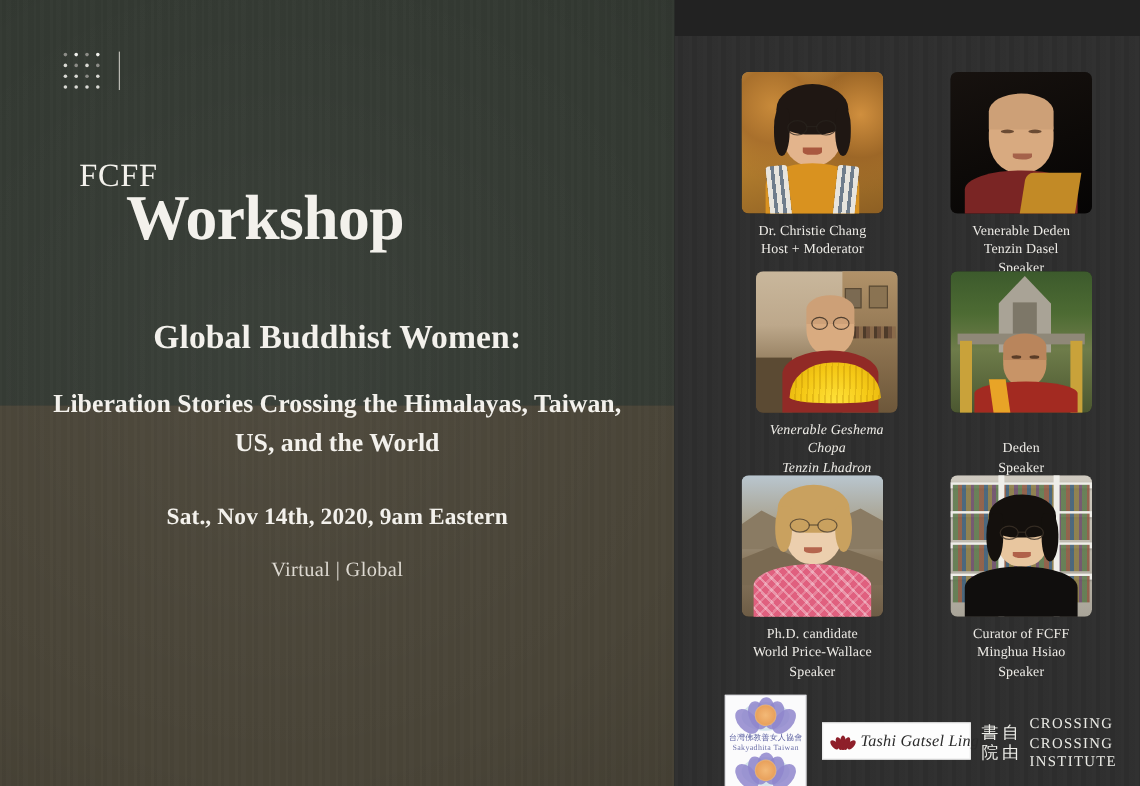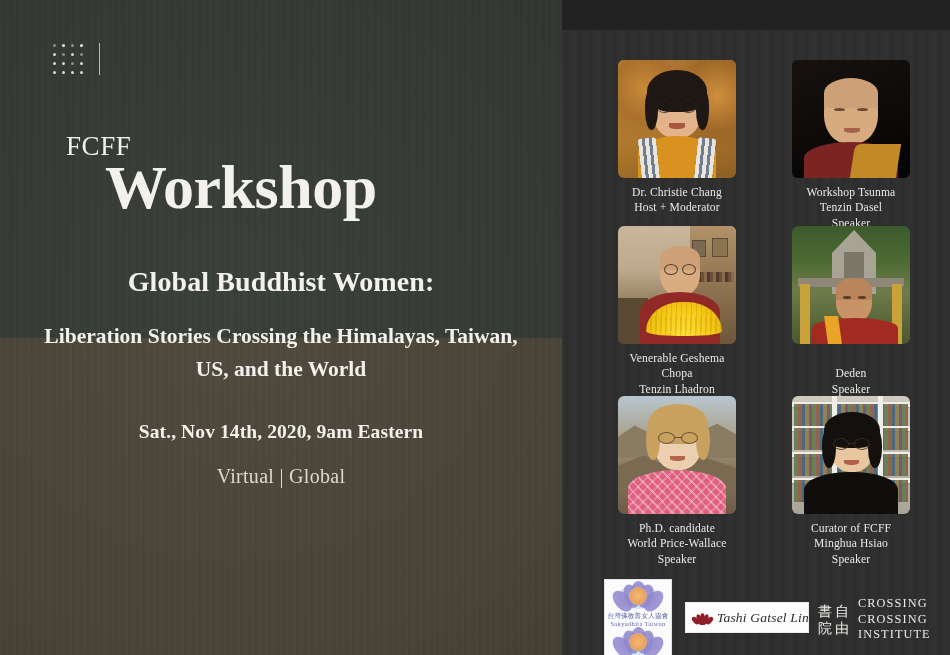--- a/index.html
+++ b/index.html
@@ -129,21 +129,21 @@
   
   .lt { position: absolute; color: #f3f1ec; z-index: 5; }
 
   #eyebrow {
     left: 66px; top: 131px;
     font-size: 27px;
     letter-spacing: 0.6px;
   }
   #main-title {
     left: 105px; top: 155px;
-    font-size: 62px;
+    font-size: 53px;
     font-weight: bold;
     letter-spacing: -0.5px;
     line-height: 1.05;
   }
   #subtitle {
     left: 0; top: 266px;
     width: 562px;
     text-align: center;
     font-size: 28px;
     font-weight: bold;
@@ -163,21 +163,21 @@
     width: 562px;
     text-align: center;
     font-size: 19.5px;
     font-weight: bold;
     letter-spacing: 0.1px;
   }
   #location {
     left: 0; top: 465px;
     width: 562px;
     text-align: center;
-    font-size: 20px;
+    font-size: 17px;
     color: #ddd9d1;
     letter-spacing: 0.3px;
   }
 
   
   #speakers {
     position: absolute;
     left: 0; top: 0;
     width: 388px;
     z-index: 5;
@@ -439,27 +439,27 @@
           <div class="scene bg-black"></div>
           <div class="head" style="left:32px; top:20px; width:54px; height:64px; background:#d8aa80;"></div>
           <div style="position:absolute; left:32px; top:18px; width:54px; height:30px; border-radius:50% 50% 0 0; background:#cda077;"></div>
           <div style="position:absolute; left:42px; top:48px; width:11px; height:3px; border-radius:50%; background:#6b4b33;"></div>
           <div style="position:absolute; left:65px; top:48px; width:11px; height:3px; border-radius:50%; background:#6b4b33;"></div>
           <div style="position:absolute; left:52px; top:68px; width:16px; height:5px; border-radius:0 0 50% 50%; background:#a5624a;"></div>
           <div class="body" style="left:12px; top:82px; width:94px; height:42px; background:#7a2524;"></div>
           <div style="position:absolute; left:60px; top:84px; width:46px; height:40px; background:#c28a26; transform:skewX(-9deg); border-radius:6px 0 0 0;"></div>
         </div>
         <div class="caption">
-          <span>Workshop Tsunma</span><br>
+          <span>Venerable Deden</span><br>
           <span>Tenzin Dasel</span>
           <span class="role">Speaker</span>
         </div>
       </div>
 
-      <div class="speaker" style="left:56px; top:196px;">
+      <div class="speaker" style="left:68px; top:196px;font-style:italic;">
         <div class="portrait">
           <div class="scene bg-room"></div>
           <div style="position:absolute; left:72px; top:0; width:46px; height:118px; background:linear-gradient(180deg,#b19269 0%,#6d573a 100%);"></div>
           <div style="position:absolute; left:74px; top:14px; width:14px; height:17px; background:#7b6a52; border:1px solid #5b4a34;"></div>
           <div style="position:absolute; left:94px; top:12px; width:16px; height:19px; background:#8a7352; border:1px solid #5b4a34;"></div>
           <div style="position:absolute; left:74px; top:46px; width:42px; height:10px; background:repeating-linear-gradient(90deg,#6c4f3a 0 3px,#8a6a4a 3px 6px,#4e3b2a 6px 9px);"></div>
           <div style="position:absolute; left:0; top:72px; width:30px; height:46px; background:#5b4a33;"></div>
           <div class="head" style="left:42px; top:22px; width:40px; height:48px; background:#d9ab80;"></div>
           <div style="position:absolute; left:42px; top:20px; width:40px; height:24px; border-radius:50% 50% 0 0; background:#cda077;"></div>
           <div class="glasses" style="left:46px; top:38px; width:14px; height:11px; border-color:rgba(50,40,30,0.8);"></div>

